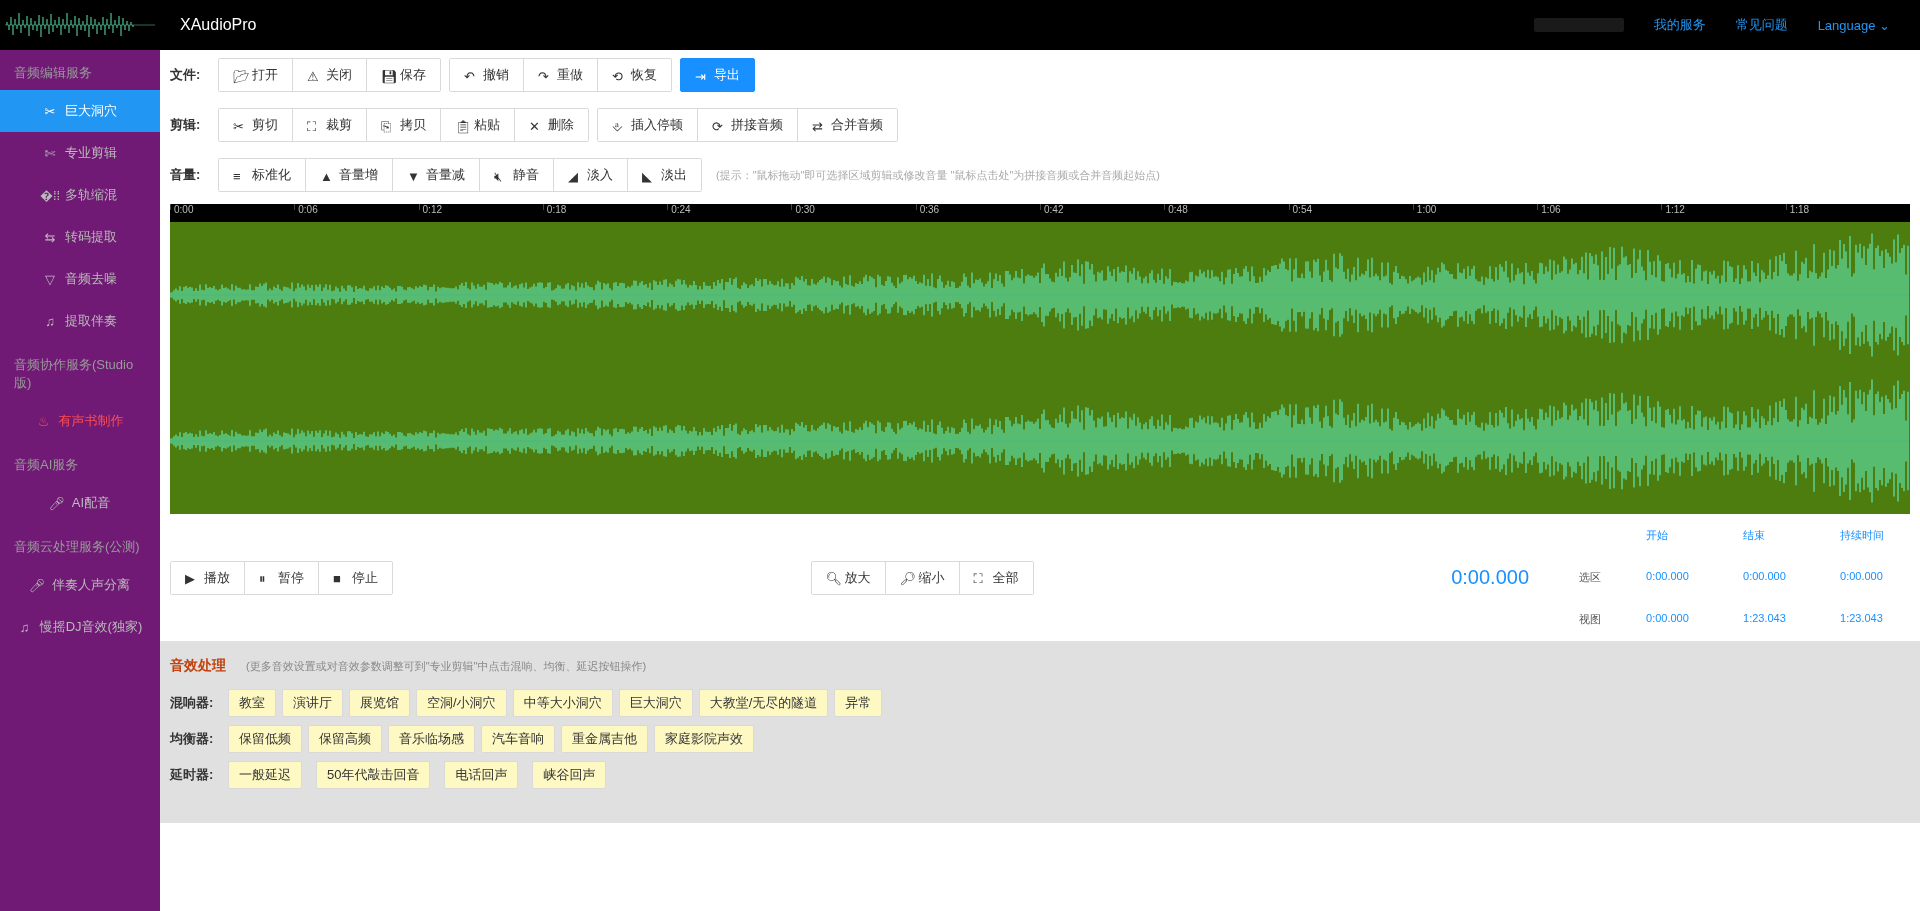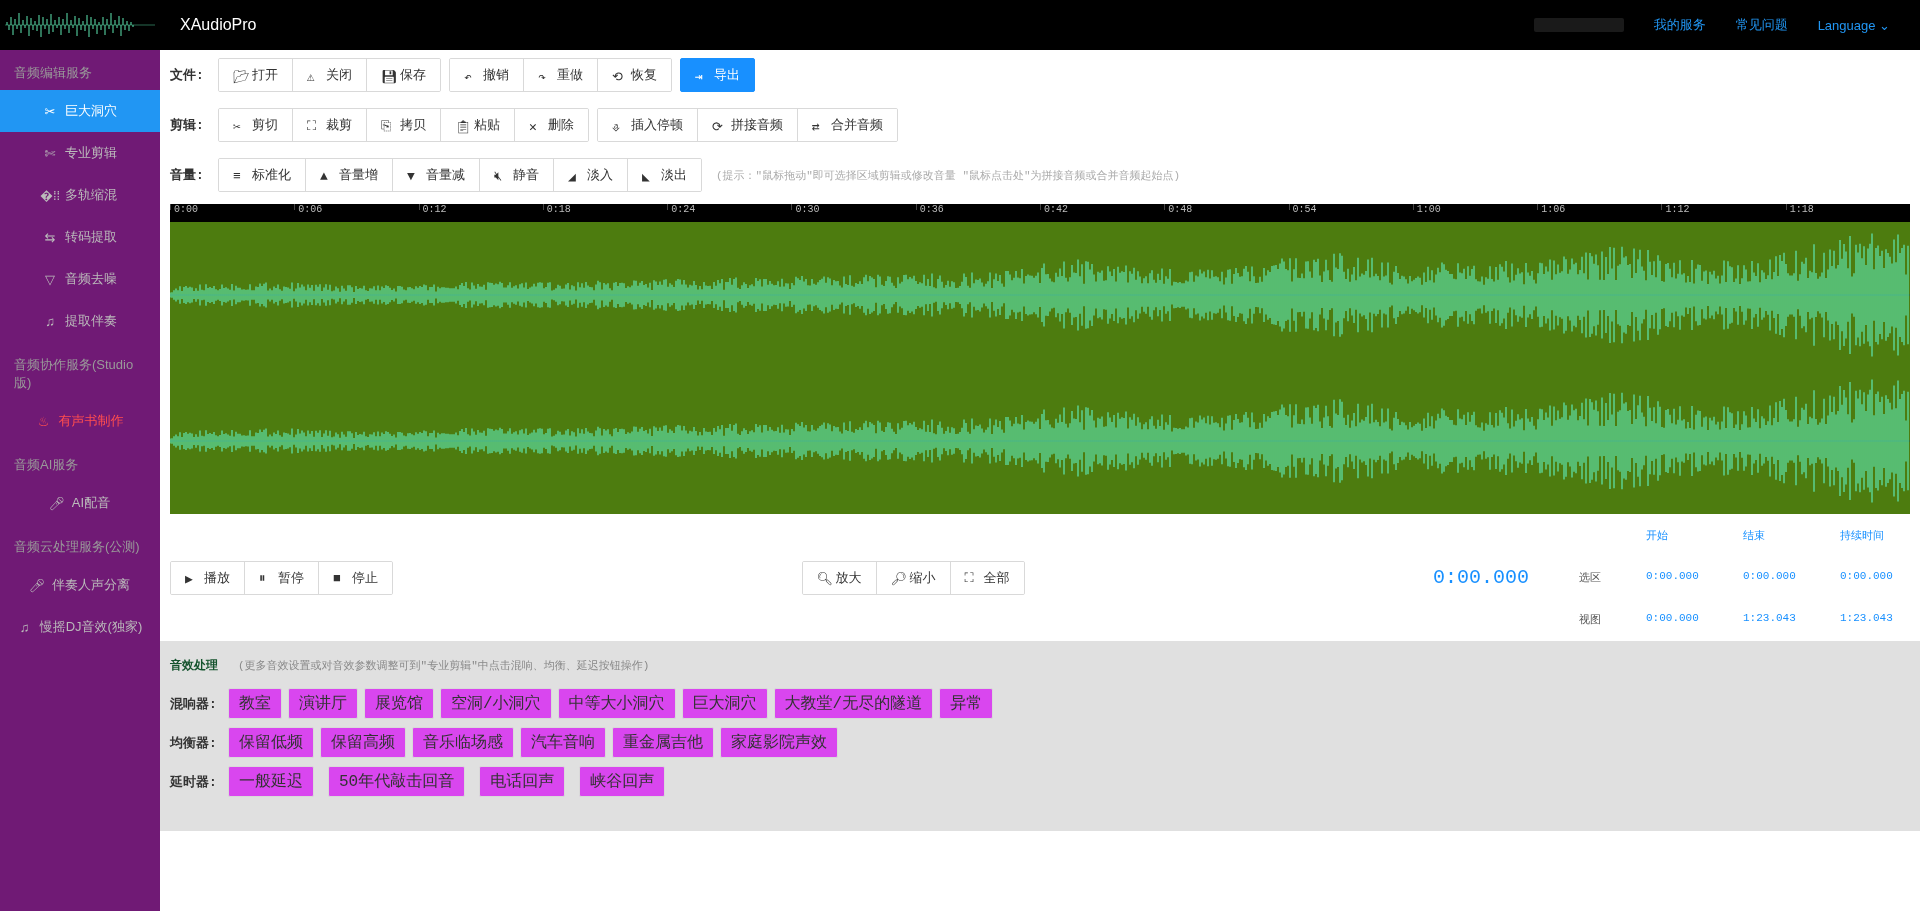--- a/index.html
+++ b/index.html
@@ -10,21 +10,21 @@
 .top-spacer { flex: 1; }
 .top-link { color: #2196F3; margin-right: 30px; font-size: 13px; cursor: pointer; }
 .top-item { color: #888; margin-right: 30px; font-size: 13px; }
 .layout { display: flex; height: 861px; }
 .sidebar { width: 160px; background: #701a75; color: #999; overflow-y: auto; }
 .side-section { color: #999; font-size: 13px; padding: 14px 14px 8px; }
 .side-item { display: flex; align-items: center; justify-content: center; gap: 8px; padding: 12px 10px; color: #bbb; cursor: pointer; font-size: 13px; }
 .side-item.active { background: #2196F3; color: #fff; }
 .side-item.red { color: #ff4d4f; }
 .side-icon { width: 14px; height: 14px; display: inline-flex; align-items: center; justify-content: center; }
-.main { flex: 1; display: flex; flex-direction: column; background: #fff; overflow: hidden; font-family: Liberation Mono, monospace; }
+.main { flex: 1; display: flex; flex-direction: column; background: #fff; overflow: hidden; }
 .toolbar-row { display: flex; align-items: center; padding: 8px 10px; gap: 8px; border-bottom: 0; }
 .tool-label { width: 40px; font-size: 13px; font-weight: 600; color: #333; }
 .btn-group { display: flex; border: 1px solid #d9d9d9; border-radius: 2px; overflow: hidden; }
 .btn-group .tbtn + .tbtn { border-left: 1px solid #d9d9d9; }
 .tbtn { display: flex; align-items: center; gap: 6px; padding: 7px 14px; background: #fff; color: #333; cursor: pointer; font-size: 13px; white-space: nowrap; }
 .tbtn.primary { background: #1890ff; color: #fff; border: 1px solid #1890ff; border-radius: 2px; }
 .tip-text { color: #aaa; font-size: 11px; margin-left: 6px; }
 .icon { width: 13px; height: 13px; display: inline-block; }
 .wave-area { background: #4d7c0f; height: 310px; position: relative; margin: 4px 10px 0 10px; }
 .ruler { height: 18px; background: #000; position: relative; }
@@ -32,25 +32,25 @@
 .wave-channels { position: absolute; top: 18px; left: 0; right: 0; bottom: 0; display: flex; flex-direction: column; }
 .wave-ch { flex: 1; position: relative; }
 .play-row { display: flex; align-items: center; padding: 14px 10px; gap: 10px; }
 .play-spacer { flex: 1; }
 .time-big { color: #1890ff; font-size: 20px; margin-right: 40px; }
 .time-labels { display: grid; grid-template-columns: 40px 70px 70px 70px; column-gap: 20px; row-gap: 2px; font-size: 11px; color: #1890ff; gap: 27px; }
 .time-headcell { color: #1890ff; }
 .time-rowlabel { color: #555; text-align: left; }
 .fx-area { background: #e0e0e0; padding: 10px 10px 30px; flex: 0 0 auto; }
 .fx-header { display: flex; align-items: center; gap: 20px; padding: 6px 0 10px; }
-.fx-title { font-weight: 600; color: #14532d; font-size: 12px; }
+.fx-title { font-weight: 600; color: #c2410c; font-size: 14px; }
 .fx-tip { color: #888; font-size: 11px; }
 .fx-row { display: flex; align-items: center; gap: 8px; padding: 4px 0; }
 .fx-label { width: 50px; font-size: 13px; font-weight: 600; color: #333; }
-.fxbtn { padding: 4px 10px; background: #d946ef; border: 1px solid #d9d9d9; border-radius: 2px; font-size: 16px; cursor: pointer; }
+.fxbtn { padding: 4px 10px; background: #fef9c3; border: 1px solid #d9d9d9; border-radius: 2px; font-size: 13px; cursor: pointer; }
 .below-fx { flex: 1; background: #fff; }
 svg.waveform { width: 100%; height: 100%; display: block; }
 </style>
 </head>
 <body>
 
 <div class="top-header">
   <div class="logo-wave">
     <svg width="150" height="30" viewBox="0 0 150 30">
         <g stroke="#5fe8b2" stroke-width="1">

